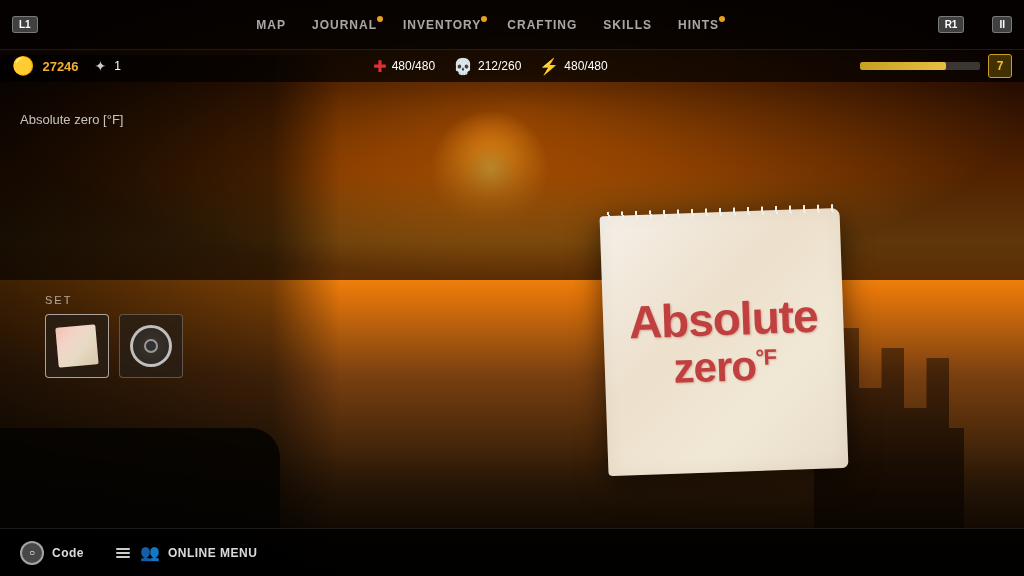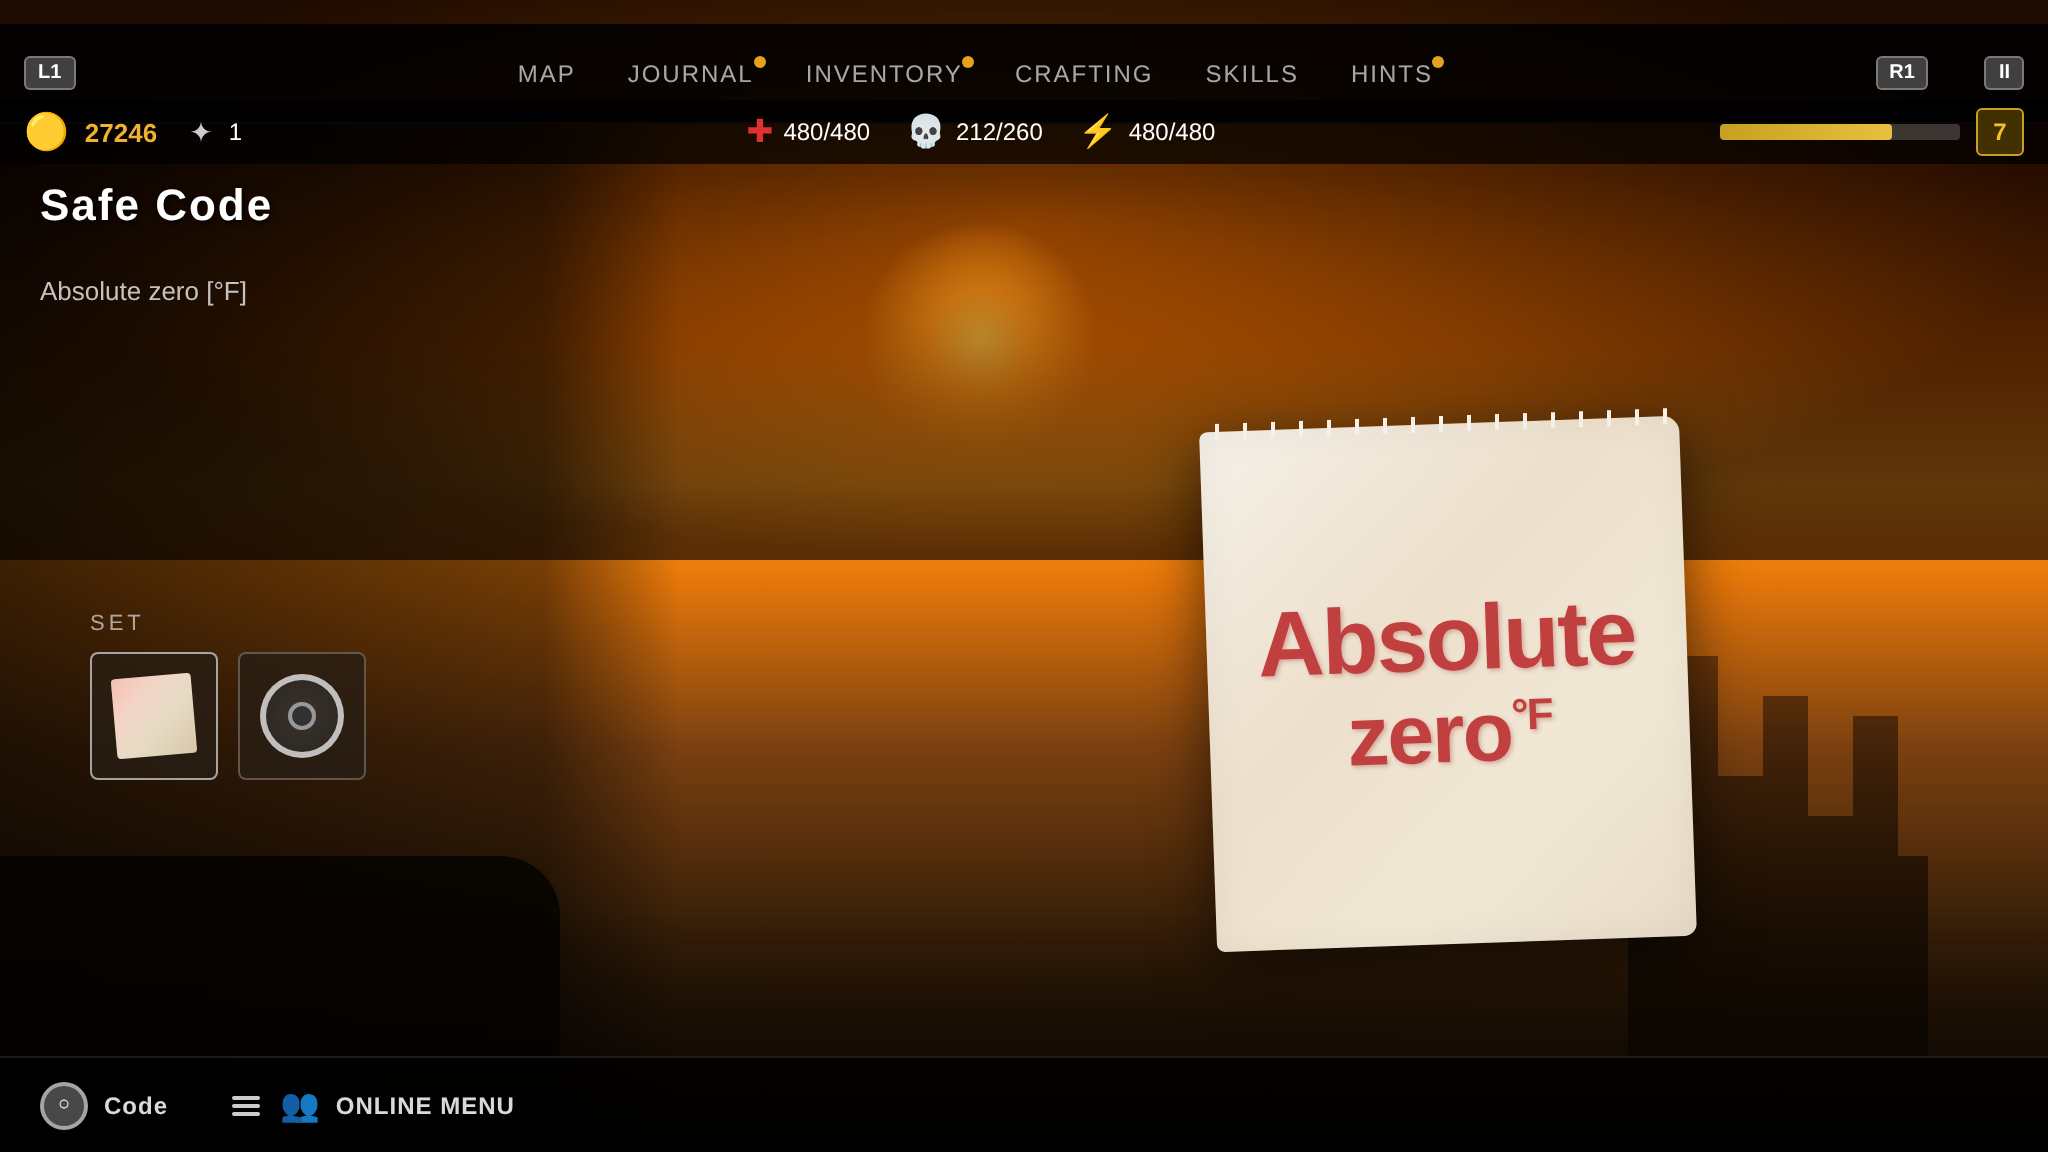--- a/index.html
+++ b/index.html
@@ -66,21 +66,21 @@
       position: absolute;
       bottom: 0; left: 0; right: 0;
       height: 120px;
       background: linear-gradient(0deg, rgba(0,0,0,0.8) 0%, rgba(0,0,0,0.3) 70%, transparent 100%);
       z-index: 2;
     }
 
     
     #top-nav {
       position: absolute;
-      top: 12px; left: 0; right: 0;
+      top: 0; left: 0; right: 0;
       height: 50px;
       background: rgba(0,0,0,0.85);
       border-bottom: 1px solid rgba(255,255,255,0.1);
       display: flex;
       align-items: center;
       z-index: 10;
       padding: 0 8px;
     }
 
     .nav-btn-controller {
@@ -98,21 +98,21 @@
       display: flex;
       align-items: center;
       flex: 1;
       justify-content: center;
       gap: 2px;
     }
 
     .nav-item {
       color: rgba(255,255,255,0.65);
       font-size: 12px;
-      font-weight: normal;
+      font-weight: bold;
       letter-spacing: 1px;
       padding: 4px 12px;
       cursor: pointer;
       text-transform: uppercase;
       position: relative;
     }
 
     .nav-item.active {
       color: #fff;
       border-bottom: 2px solid #fff;
@@ -254,21 +254,21 @@
 
     .safe-code-subtitle {
       color: rgba(255,255,255,0.75);
       font-size: 13px;
       margin-top: 22px;
     }
 
     
     #set-section {
       position: absolute;
-      top: 224px;
+      top: 212px;
       left: 20px;
       padding-left: 25px;
     }
 
     .set-label {
       color: rgba(255,255,255,0.6);
       font-size: 11px;
       letter-spacing: 2px;
       margin-bottom: 8px;
     }
@@ -540,21 +540,20 @@
     <div class="xp-bar-container">
       <div class="xp-bar-fill" style="width: 72%"></div>
     </div>
     <div class="level-badge">7</div>
   </div>
 </div>
 
 <div id="main-content">
 
   <div id="title-panel">
-    <div class="safe-code-title">Safe Code</div>
     <div class="safe-code-subtitle">Absolute zero [°F]</div>
   </div>
 
   <div id="set-section">
     <div class="set-label">SET</div>
     <div class="set-items">
       <div class="set-item active">
         <div class="set-item-note"></div>
       </div>
       <div class="set-item">

